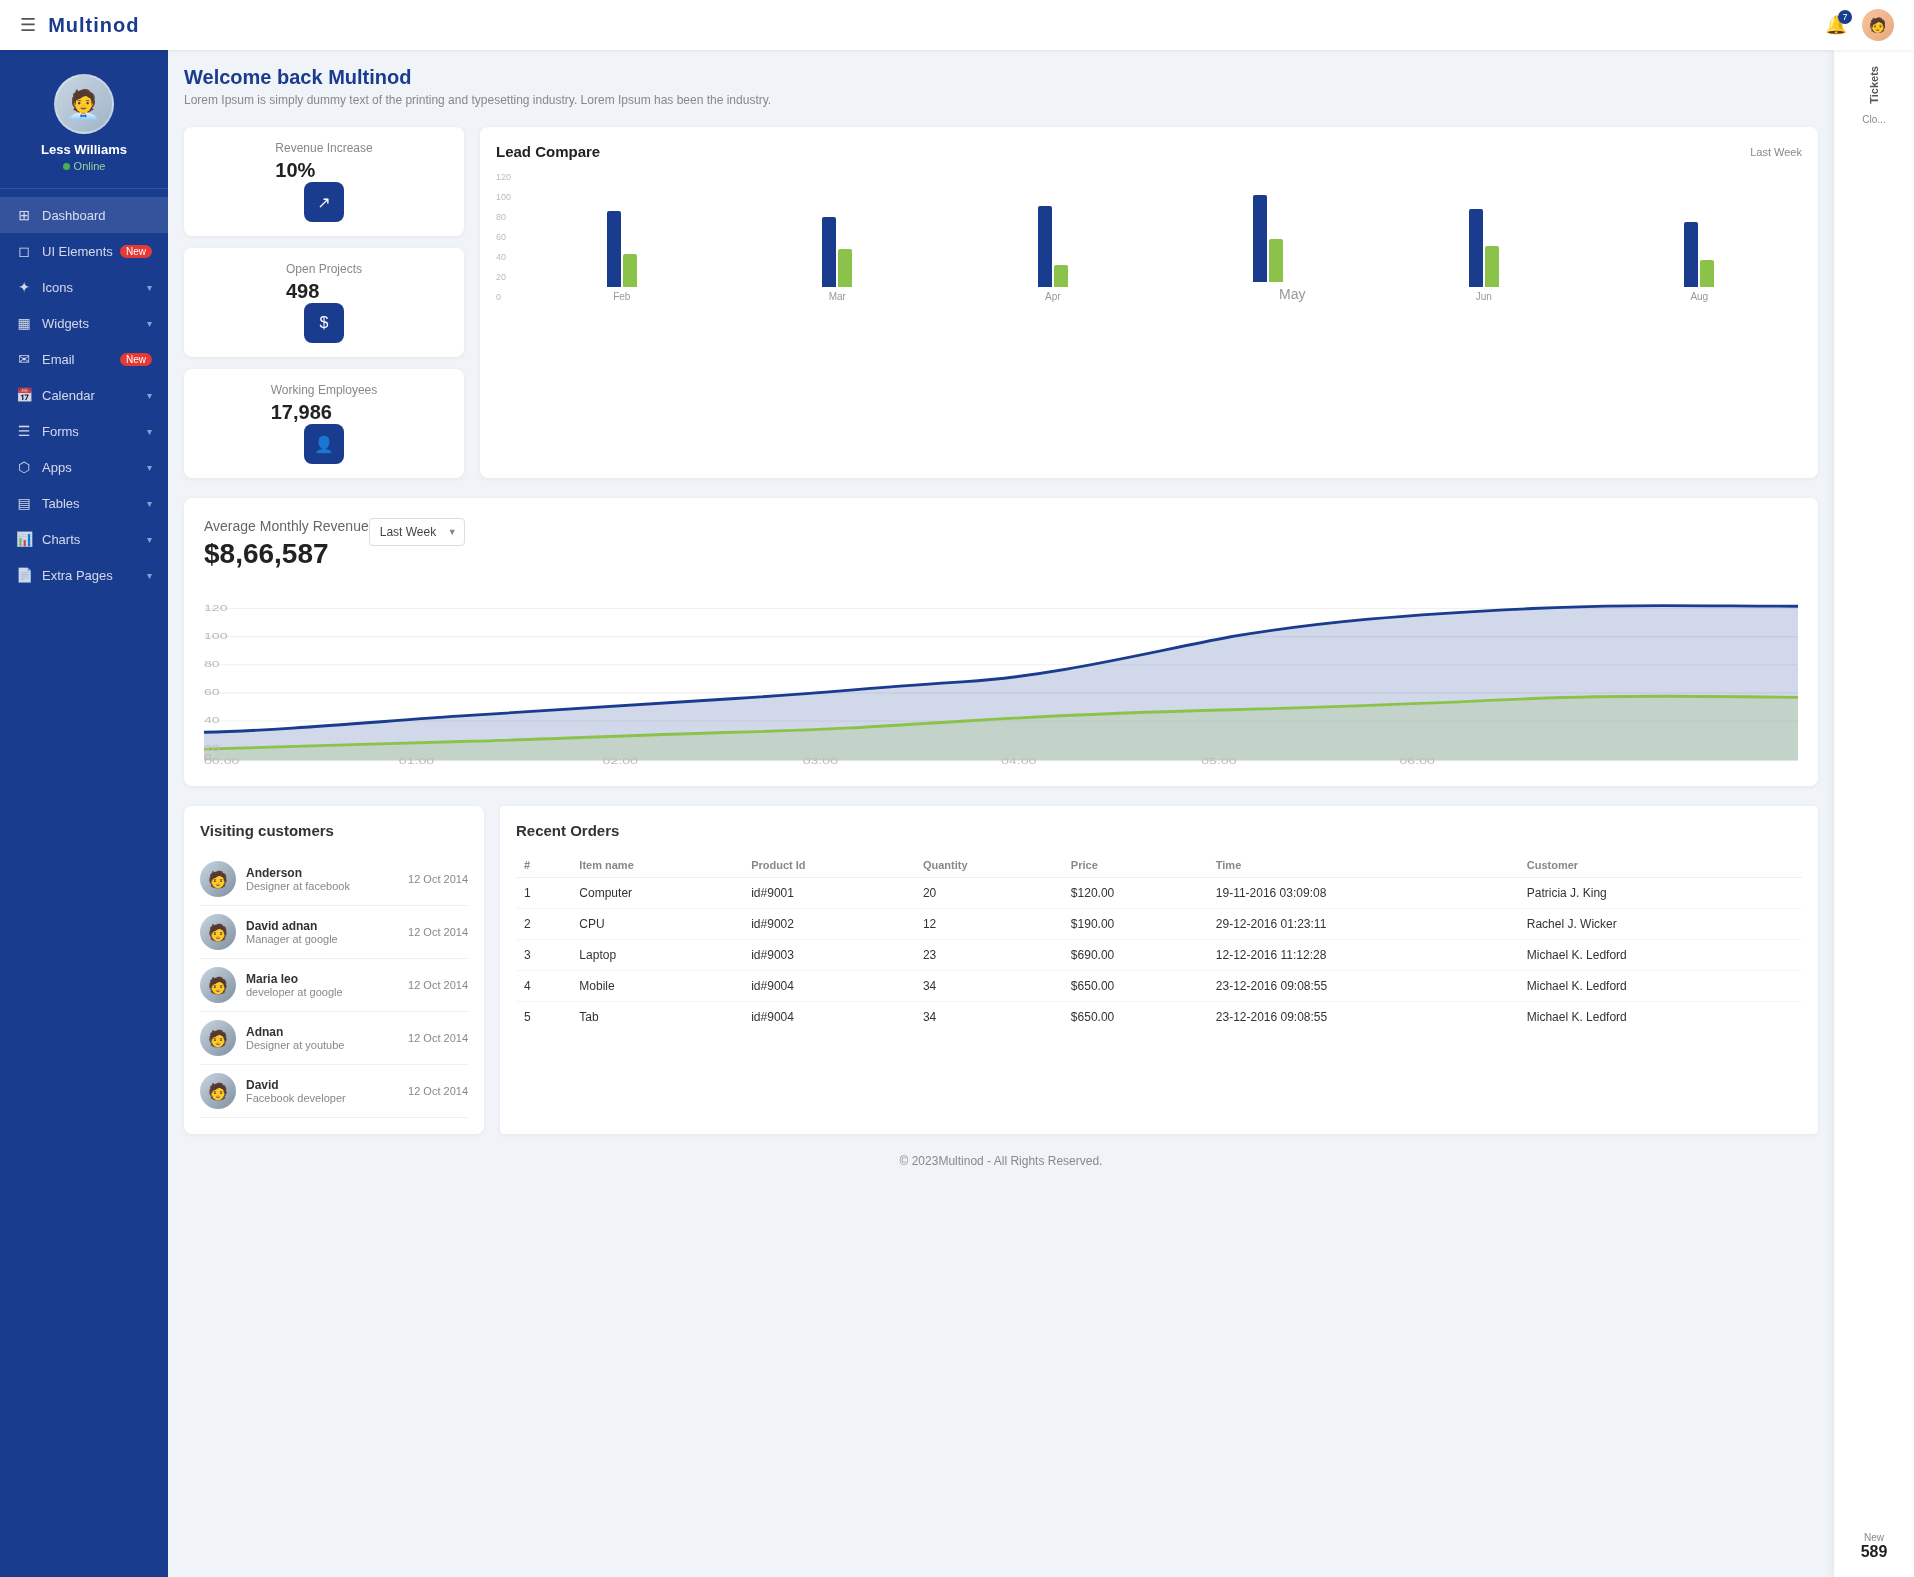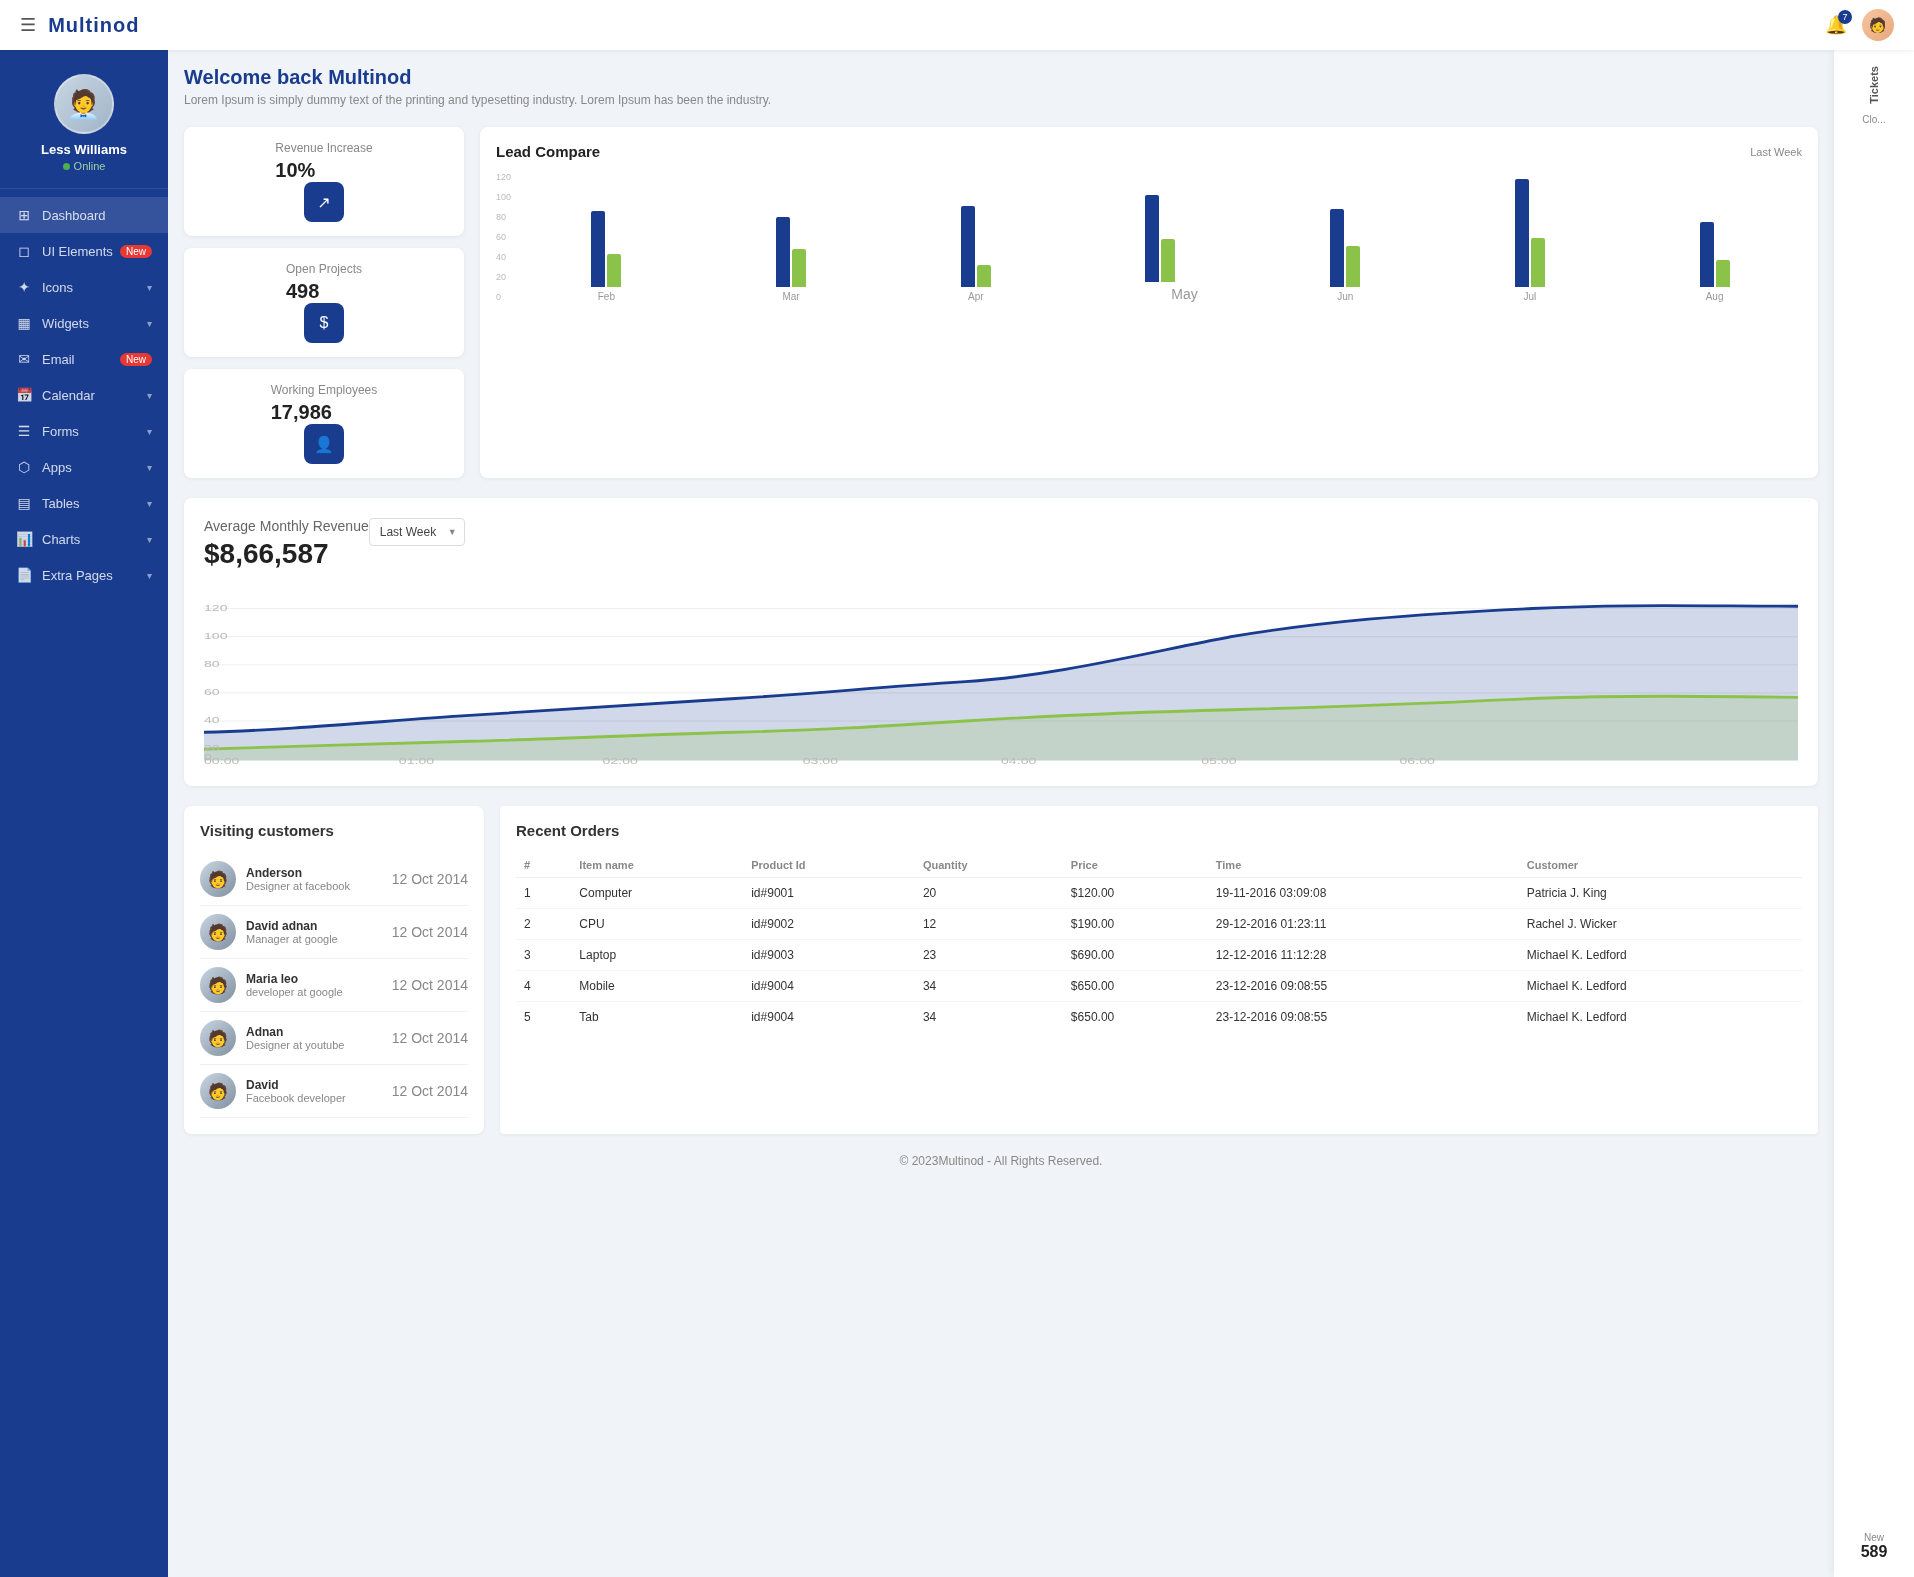--- a/index.html
+++ b/index.html
@@ -153,21 +153,21 @@
       box-shadow: 0 1px 4px rgba(0,0,0,0.06);
       width: 300px;
       flex-shrink: 0;
     }
     .visiting-title { font-size: 15px; font-weight: 600; margin-bottom: 14px; }
     .customer-item { display: flex; align-items: center; gap: 10px; padding: 8px 0; border-bottom: 1px solid #f0f0f0; }
     .customer-avatar { width: 36px; height: 36px; border-radius: 50%; background: linear-gradient(135deg, #c9d6e3, #8090a0); flex-shrink: 0; display: flex; align-items: center; justify-content: center; font-size: 16px; }
     .customer-info { flex: 1; }
     .customer-name { font-weight: 600; font-size: 12px; }
     .customer-role { color: #888; font-size: 11px; }
-    .customer-date { font-size: 14px; color: #888; white-space: nowrap; }
+    .customer-date { font-size: 11px; color: #888; white-space: nowrap; }
 
     
     .orders-card {
       background: #fff;
       border-radius: 4px;
       padding: 16px;
       box-shadow: 0 1px 4px rgba(0,0,0,0.06);
       flex: 1;
     }
     .orders-title { font-size: 15px; font-weight: 600; margin-bottom: 14px; }
@@ -380,27 +380,20 @@
                   <div style="width: 14px; height: 43px; background: rgb(139, 195, 74); border-radius: 2px 2px 0px 0px;"></div>
                 </div>
                 <div style="font-size: 14px; color: rgb(153, 153, 153); margin-top: 4px; margin-left: 48px;">May</div>
               </div>
               <div style="display: flex; flex-direction: column; align-items: center; gap: 0px; flex: 1 1 0%;">
                 <div style="display: flex; align-items: flex-end; gap: 2px; height: 130px;">
                   <div style="width: 14px; height: 78px; background: rgb(26, 60, 143); border-radius: 2px 2px 0px 0px;"></div>
                   <div style="width: 14px; height: 41px; background: rgb(139, 195, 74); border-radius: 2px 2px 0px 0px;"></div>
                 </div>
                 <div style="font-size: 10px; color: rgb(153, 153, 153); margin-top: 4px;">Jun</div>
-              </div>
-              <div style="display: flex; flex-direction: column; align-items: center; gap: 0px; flex: 1 1 0%;">
-                <div style="display: flex; align-items: flex-end; gap: 2px; height: 130px;">
-                  <div style="width: 14px; height: 108px; background: rgb(26, 60, 143); border-radius: 2px 2px 0px 0px;"></div>
-                  <div style="width: 14px; height: 49px; background: rgb(139, 195, 74); border-radius: 2px 2px 0px 0px;"></div>
-                </div>
-                <div style="font-size: 10px; color: rgb(153, 153, 153); margin-top: 4px;">Jul</div>
               </div>
               <div style="display: flex; flex-direction: column; align-items: center; gap: 0px; flex: 1 1 0%;">
                 <div style="display: flex; align-items: flex-end; gap: 2px; height: 130px;">
                   <div style="width: 14px; height: 65px; background: rgb(26, 60, 143); border-radius: 2px 2px 0px 0px;"></div>
                   <div style="width: 14px; height: 27px; background: rgb(139, 195, 74); border-radius: 2px 2px 0px 0px;"></div>
                 </div>
                 <div style="font-size: 10px; color: rgb(153, 153, 153); margin-top: 4px;">Aug</div>
               </div>
             </div>
         </div>

